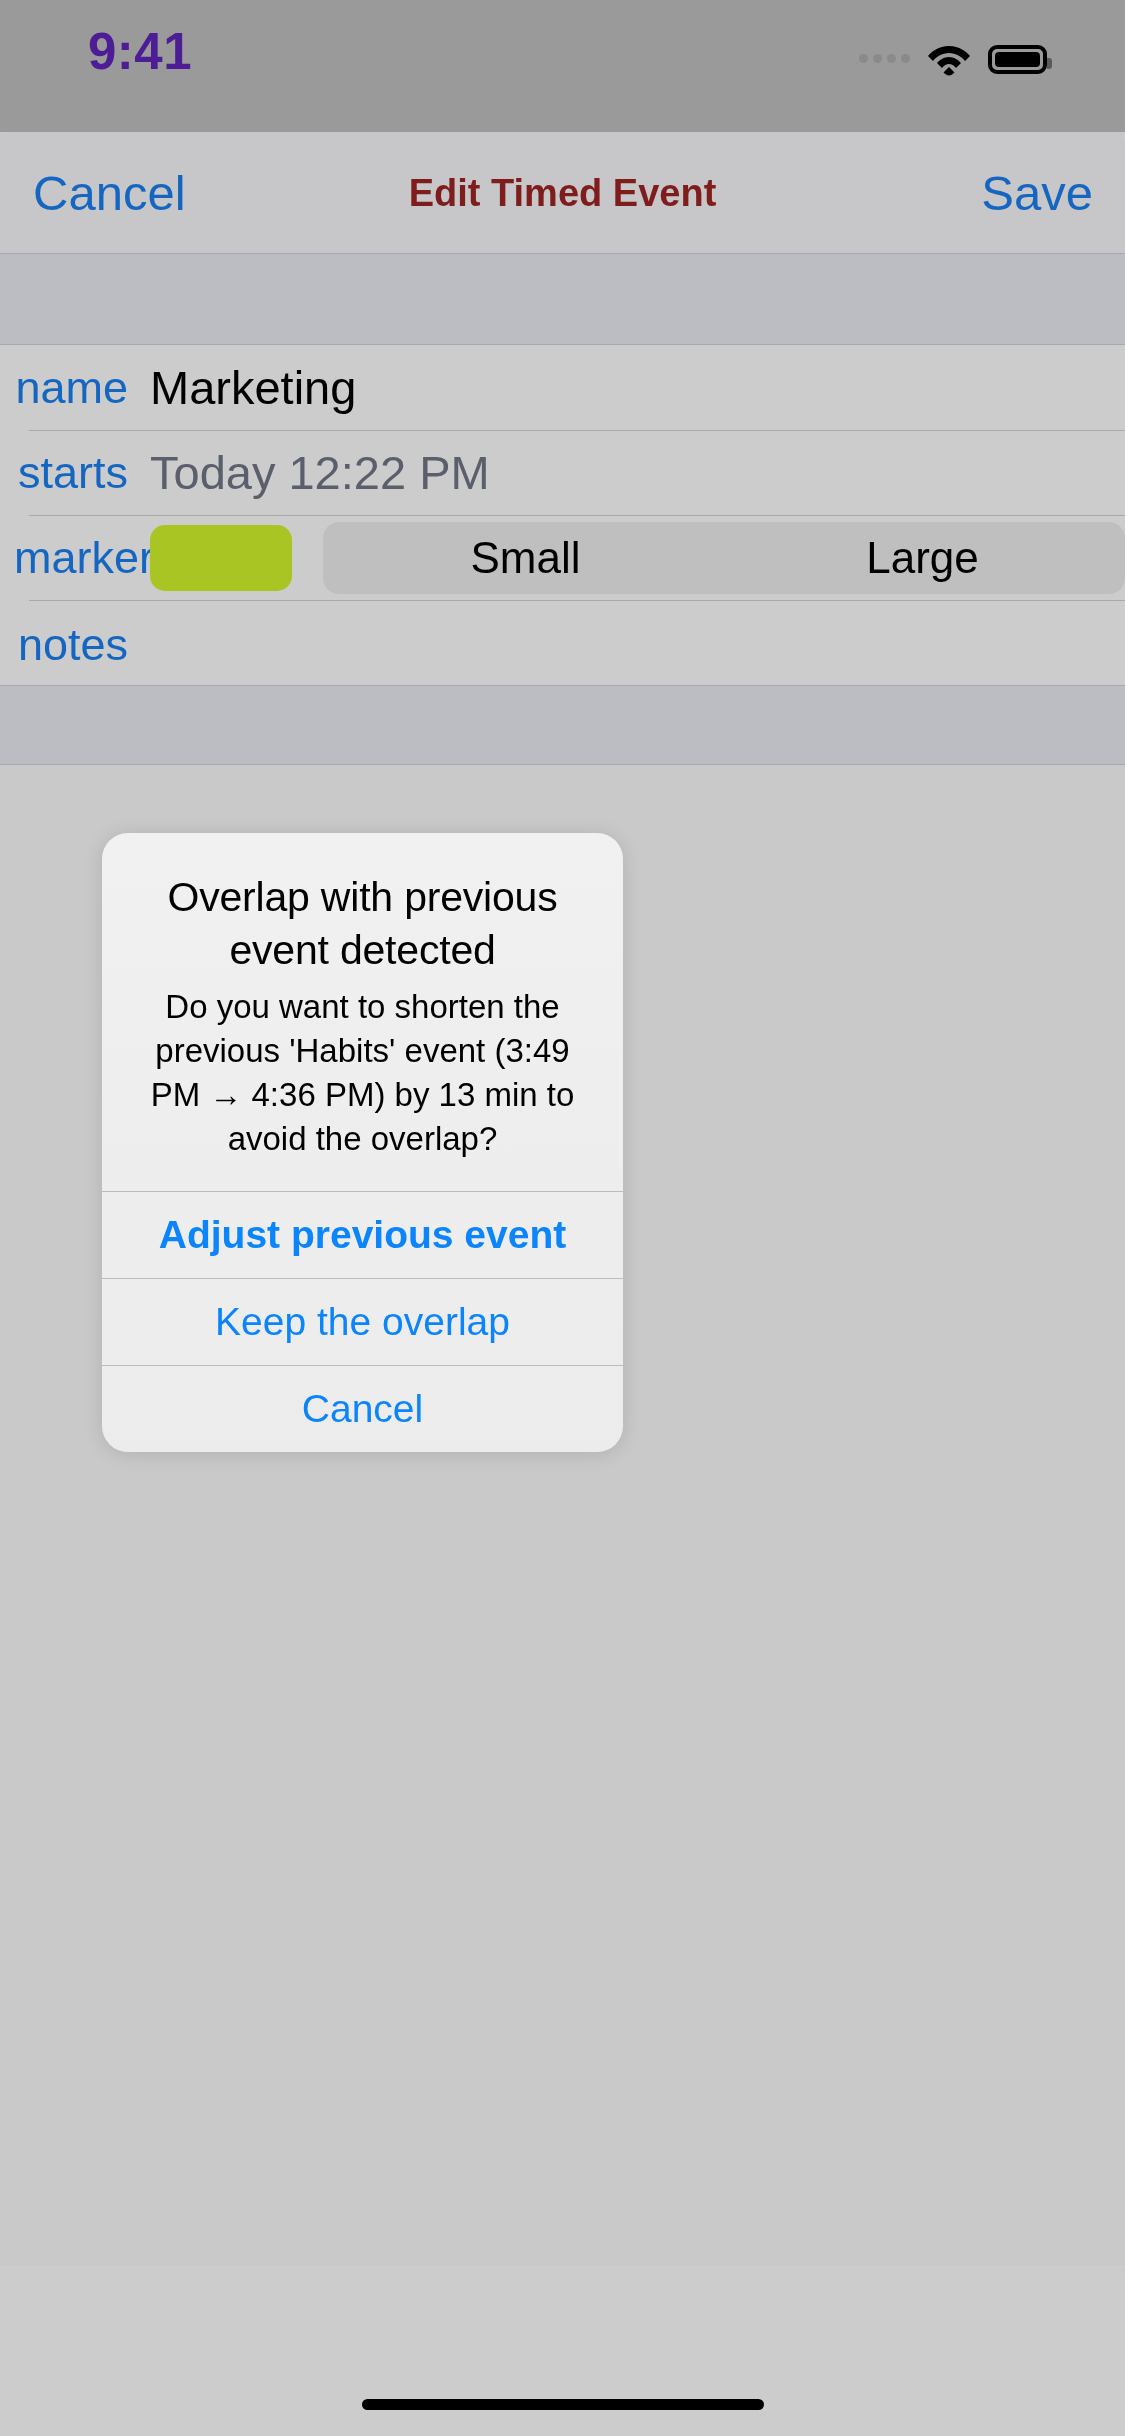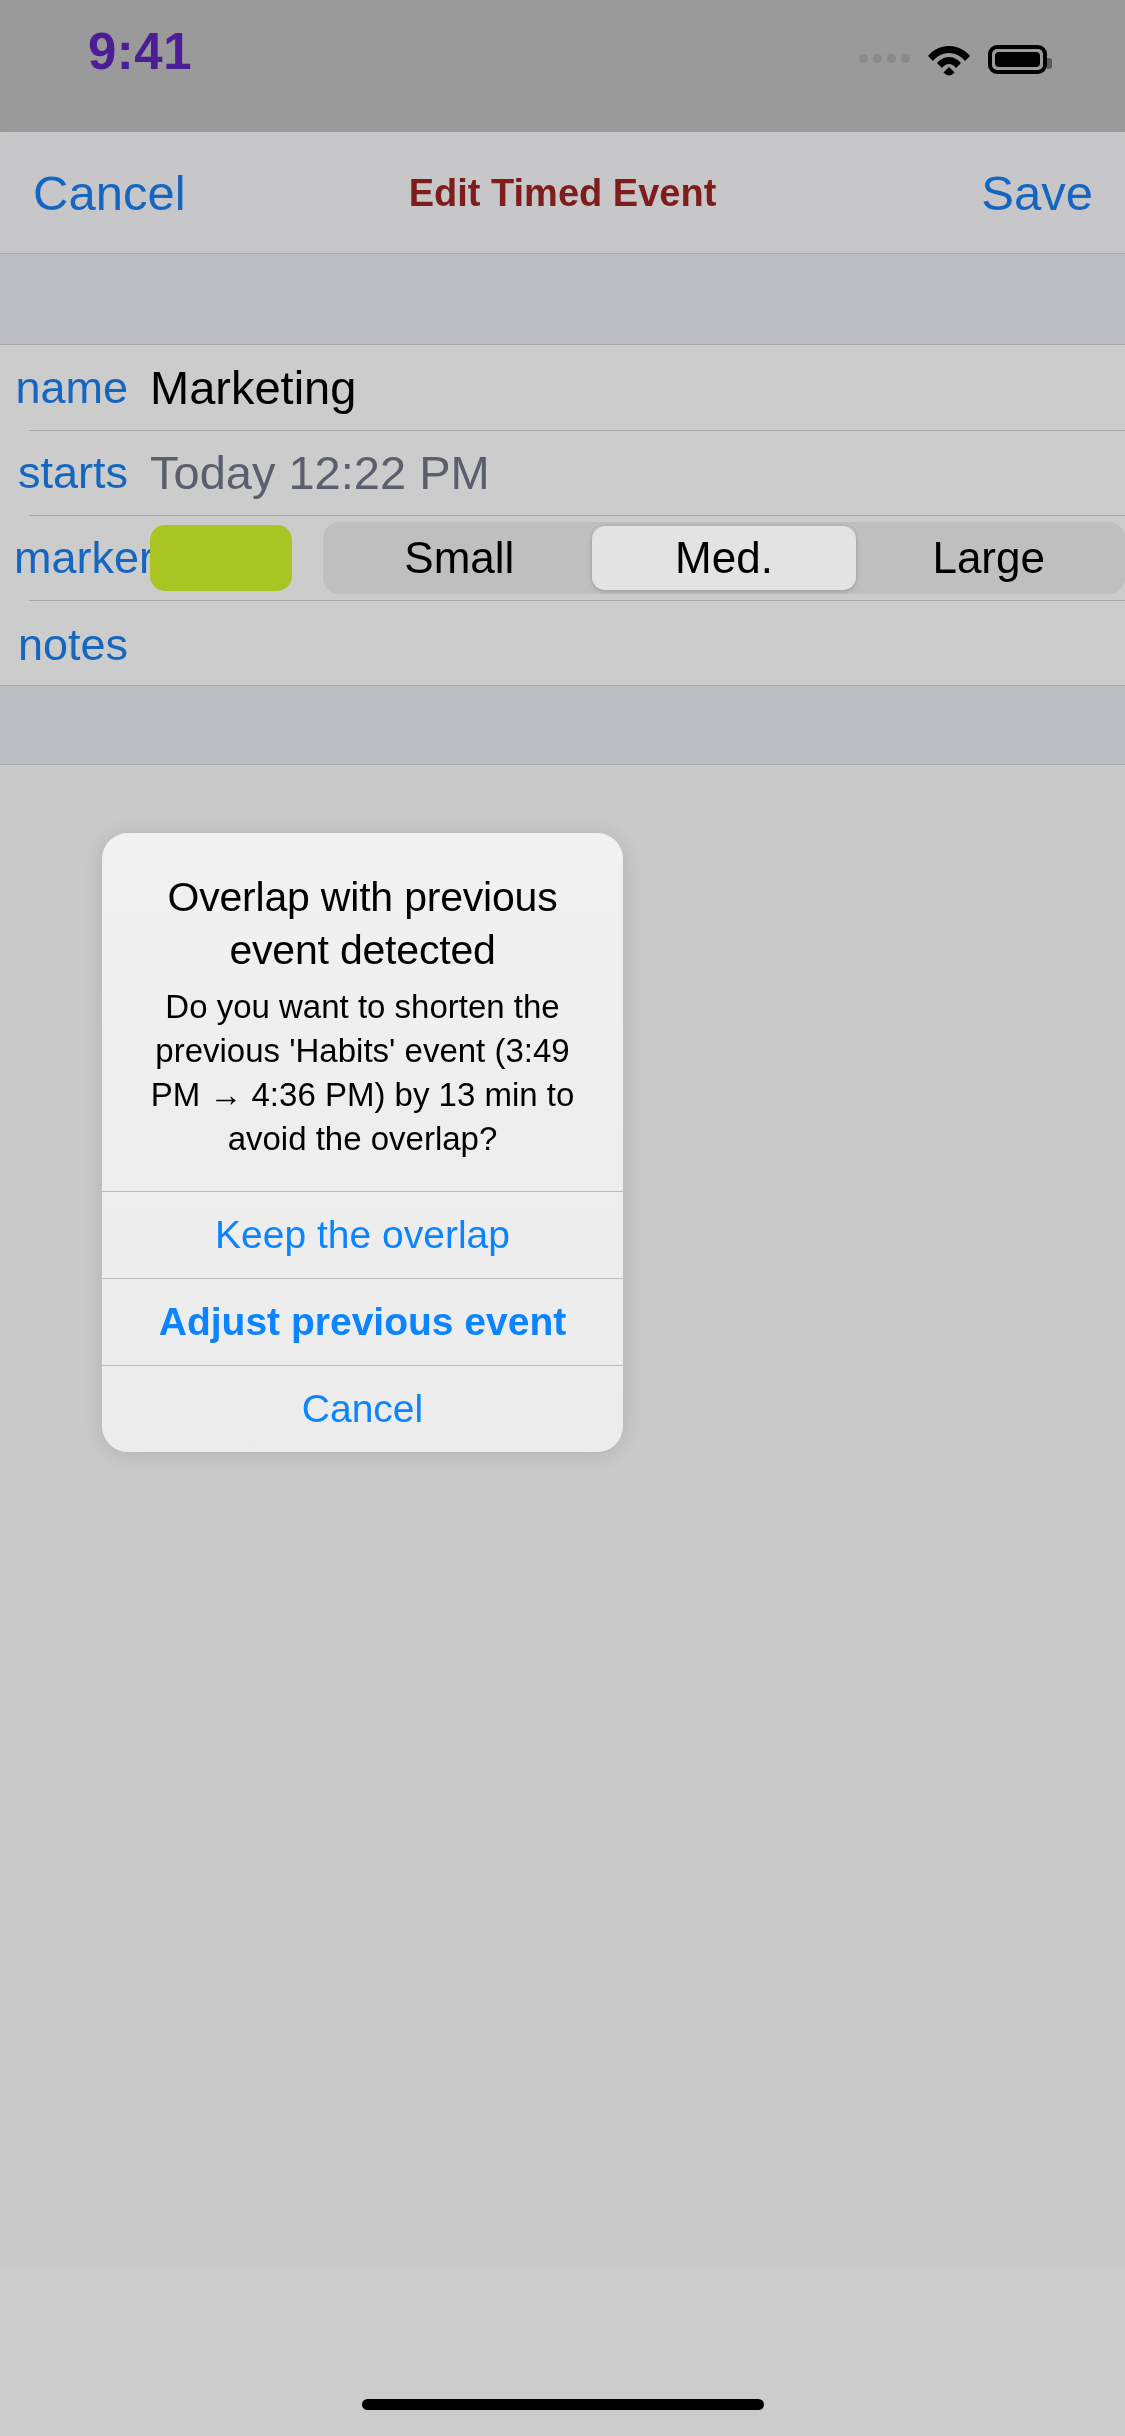--- a/index.html
+++ b/index.html
@@ -324,40 +324,39 @@
     <div class="form-row" id="row-starts">
       <span class="row-label">starts</span>
       <span class="row-value muted">Today  12:22 PM</span>
     </div>
 
     <div class="form-row" id="row-marker">
       <span class="row-label">marker</span>
       <span id="marker-swatch"></span>
       <span id="size-segment">
         <span class="segment-item">Small</span>
-        <span class="segment-item selected">Med.</span>
         <span class="segment-item">Large</span>
       </span>
     </div>
 
     <div class="form-row" id="row-notes">
       <span class="row-label">notes</span>
       <span class="row-value"></span>
     </div>
 
     <div id="notes-band"></div>
     <div id="filler"></div>
   </div>
 
   <div id="alert-scrim"></div>
   <div id="alert">
     <div id="alert-content">
       <div id="alert-title">Overlap with previous event detected</div>
       <div id="alert-message">Do you want to shorten the previous 'Habits' event (3:49 PM → 4:36 PM) by 13 min to avoid the overlap?</div>
     </div>
+    <div class="alert-btn primary">Adjust previous event</div>
     <div class="alert-btn">Keep the overlap</div>
-    <div class="alert-btn primary">Adjust previous event</div>
     <div class="alert-btn">Cancel</div>
   </div>
 
   <div id="home-indicator"></div>
 
 </div>
 
 </body></html>

